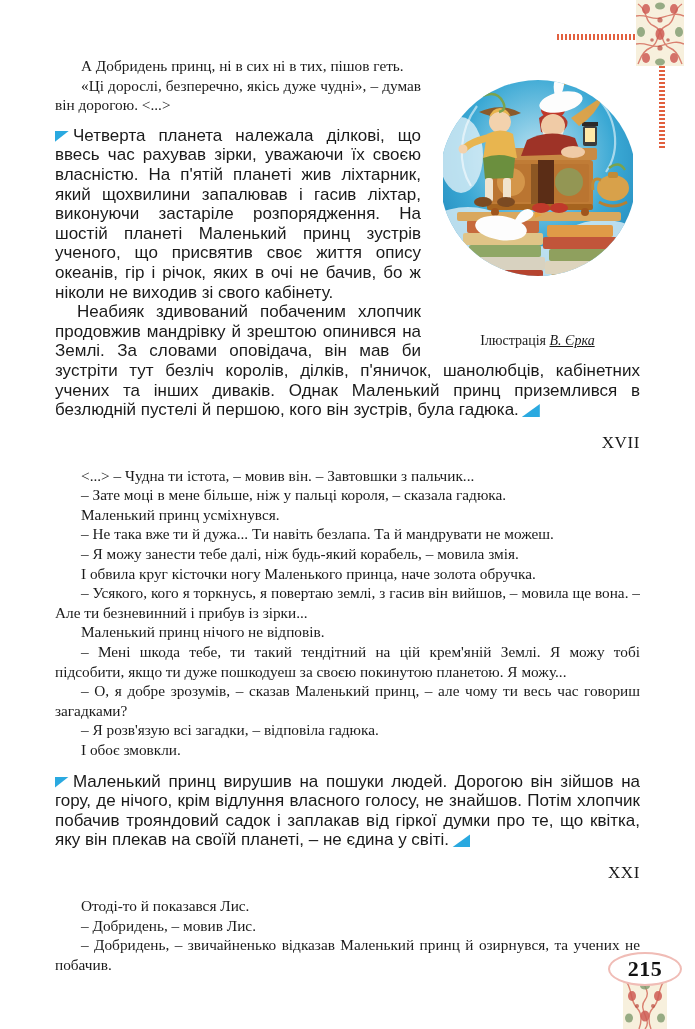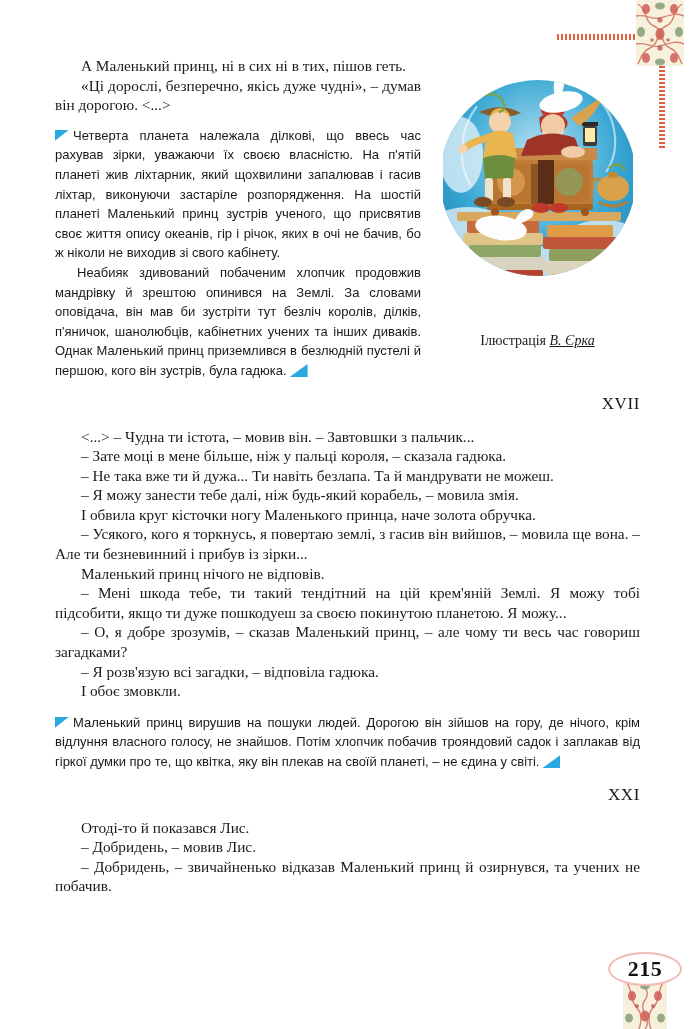--- a/index.html
+++ b/index.html
@@ -87,21 +87,21 @@
   .serif {
     font-family: "Liberation Serif", serif;
     font-size: 15.3px;
     line-height: 19.6px;
     text-align: justify;
     text-indent: 26px;
     hyphens: manual;
   }
   .sans {
     font-family: "Liberation Sans", sans-serif;
-    font-size: 13px;
+    font-size: 17px;
     line-height: 19.6px;
     text-align: justify;
     text-indent: 0;
   }
   .noind { text-indent: 0; }
 
   
   .float-pic {
     float: right;
     width: 205px;
@@ -313,36 +313,37 @@
               <path d="M166 108 q10 -8 16 2"></path>
             </g>
 
             <path d="M128 58 q20 -14 32 -22 q-6 18 -24 30z" fill="#e8a13c" opacity="0.9"></path>
           </g>
         </svg>
       </div>
       <div class="pic-caption"><span>Ілюстрація</span> <i>В. Єрка</i></div>
     </div>
 
-    <p class="serif">А Маленький принц, ні в сих ні в тих, пішов геть.</p>
+    <p class="serif">А Добридень принц, ні в сих ні в тих, пішов геть.</p>
     <p class="serif">«Ці дорослі, безперечно, якісь дуже чудні», – думав він дорогою. &lt;...&gt;</p>
 
     <div class="sp-a"></div>
 
     <p class="sans"><span class="tri-start"></span><span>Четверта планета належала ділкові, що ввесь час рахував зірки, уважаючи їх своєю власністю. На п'ятій планеті жив ліхтарник, який щохвилини запалював і гасив ліхтар, виконуючи застаріле розпорядження. На шостій планеті Маленький принц зустрів ученого, що присвятив своє життя опису океанів, гір і річок, яких в очі не бачив, бо ж ніколи не виходив зі свого кабінету.</span></p>
     <p class="sans"><span style="display:inline-block;width:22px"></span><span>Неабияк здивований побаченим хлопчик продовжив мандрівку й зрештою опинився на Землі. За словами оповідача, він мав би зустріти тут безліч королів, ділків, п'яничок, шанолюбців, кабінетних учених та інших диваків. Однак Маленький принц приземлився в безлюдній пустелі й першою, кого він зустрів, була  гадюка.</span><span class="tri-end"></span></p>
 
     <div class="sp-b"></div>
 
     <p class="hdr">XVII</p>
 
     <div class="sp-c"></div>
 
     <p class="serif">&lt;...&gt; – Чудна ти істота, – мовив він. – Завтовшки з пальчик...</p>
     <p class="serif">– Зате моці в мене більше, ніж у пальці короля, – сказала гадюка.</p>
+    <p class="serif">Маленький принц усміхнувся.</p>
     <p class="serif">– Не така вже ти й дужа... Ти навіть безлапа. Та й мандрувати не можеш.</p>
     <p class="serif">– Я можу занести тебе далі, ніж будь-який корабель, – мовила змія.</p>
     <p class="serif">І обвила круг кісточки ногу Маленького принца, наче золота обручка.</p>
     <p class="serif">– Усякого, кого я торкнусь, я повертаю землі, з гасив він вийшов, – мовила ще вона. – Але ти безневинний і прибув із зірки...</p>
     <p class="serif">Маленький принц нічого не відповів.</p>
     <p class="serif">– Мені шкода тебе, ти такий тендітний на цій крем'яній Землі. Я можу тобі підсобити, якщо ти дуже пошкодуеш за своєю покинутою планетою. Я можу...</p>
     <p class="serif">– О, я добре зрозумів, – сказав Маленький принц, – але чому ти весь час говориш загадками?</p>
     <p class="serif">– Я розв'язую всі загадки, – відповіла гадюка.</p>
     <p class="serif">І обоє змовкли.</p>
 

